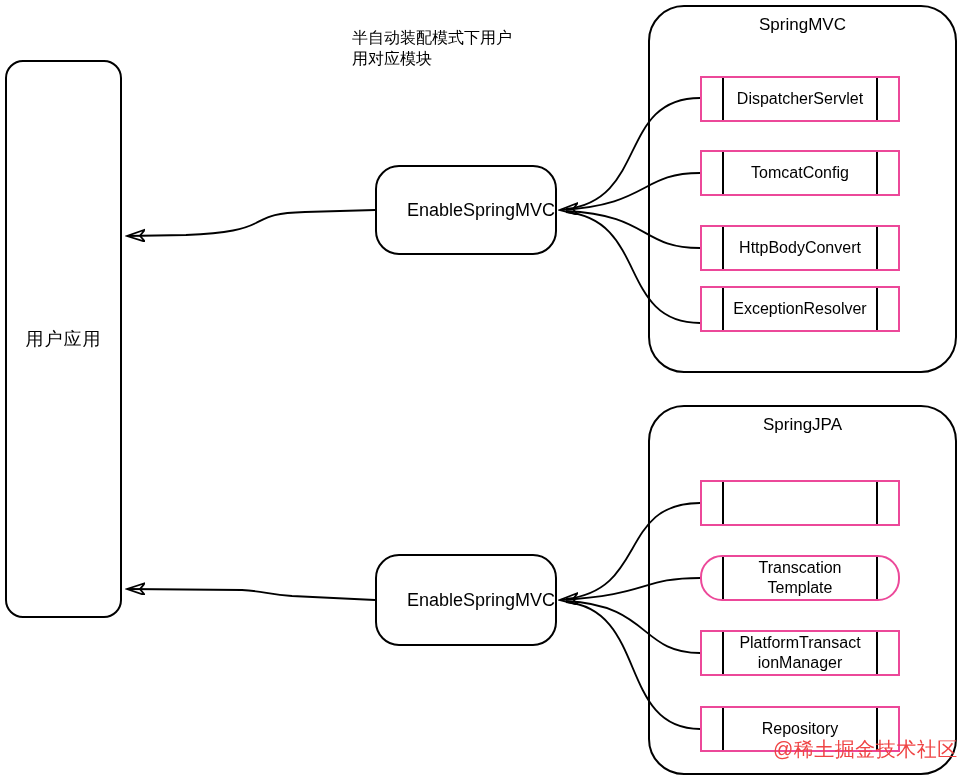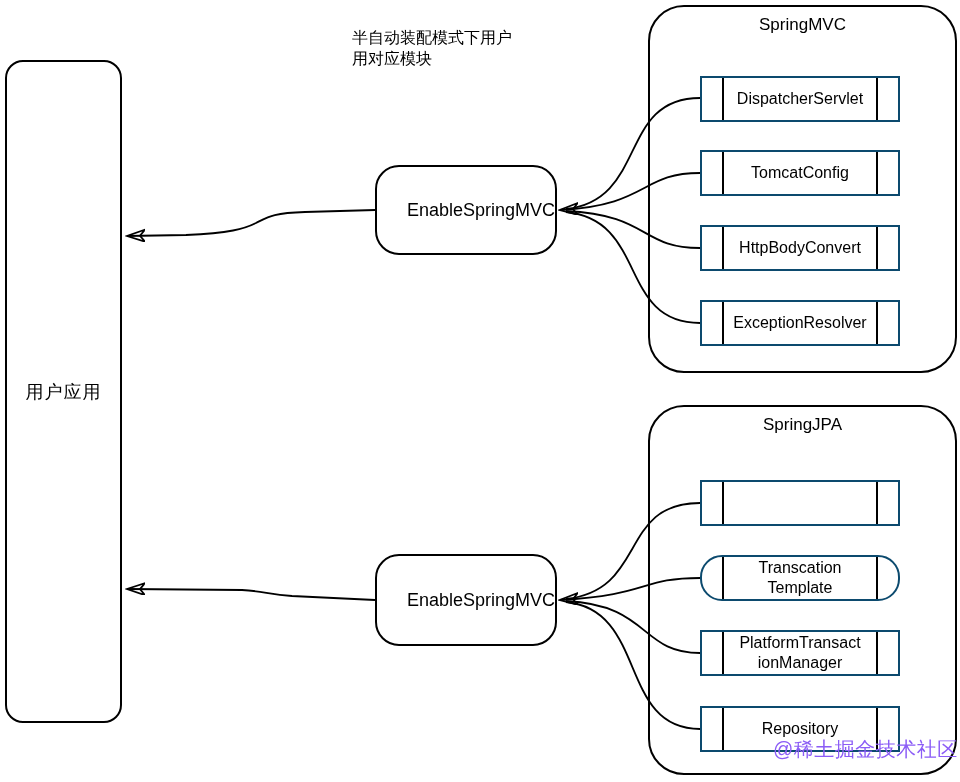--- a/index.html
+++ b/index.html
@@ -6,21 +6,21 @@
   body{
     width:960px;height:782px;position:relative;overflow:hidden;
     background:#ffffff;
     font-family:"Liberation Sans","DejaVu Sans",sans-serif;
     color:#000;
   }
   .abs{position:absolute;box-sizing:border-box;}
 
   
   .user-app{
-    left:5px;top:60px;width:117px;height:663px;
+    left:5px;top:60px;width:117px;height:558px;
     border:2px solid #000;border-radius:18px;background:#fff;
     display:flex;align-items:center;justify-content:center;
     font-size:18px;letter-spacing:1px;
   }
 
   
   .note{
     left:352px;top:27px;width:210px;
     text-align:left;font-size:16px;line-height:21px;
   }
@@ -44,45 +44,45 @@
   .container-mvc{top:5px;height:368px;}
   .container-jpa{top:405px;height:370px;}
   .container-title{
     position:absolute;top:8px;left:0;width:100%;
     text-align:center;font-size:17px;
   }
 
   
   .component{
     left:700px;width:200px;height:46px;
-    border:2px solid #0c4a6e;background:#fff;
+    border:2px solid #ec4899;background:#fff;
   }
   .cdiv{
     position:absolute;top:0;height:100%;width:0;
     border-left:2px solid #000;
   }
   .cdiv.l{left:20px;}
   .cdiv.r{right:20px;}
   .clabel{
     position:absolute;left:22px;right:22px;top:0;height:100%;
     display:flex;flex-direction:column;align-items:center;justify-content:center;
     font-size:16px;line-height:20px;text-align:center;
   }
   .clabel span:empty{display:none;}
 
-  .c-mvc-0{top:76px;}  .c-mvc-1{top:150px;} .c-mvc-2{top:225px;} .c-mvc-3{top:300px;}
+  .c-mvc-0{top:76px;}  .c-mvc-1{top:150px;} .c-mvc-2{top:225px;} .c-mvc-3{top:286px;}
   .c-jpa-0{top:480px;} .c-jpa-1{top:555px;border-radius:22px;} .c-jpa-2{top:630px;text-decoration:underline;} .c-jpa-3{top:706px;}
 
   
   .edges{left:0;top:0;width:960px;height:782px;pointer-events:none;}
   .edges path{fill:none;stroke:#000;stroke-width:1.8;}
 
   
   .watermark{
-    left:773px;top:736px;font-size:20px;color:#8b5cf6;
+    left:773px;top:736px;font-size:20px;color:#ef4444;
     white-space:nowrap;letter-spacing:0.5px;
   }
 </style>
 </head>
 <body>
 
 <div class="abs note">
   <div>半自动装配模式下用户</div>
   <div>用对应模块</div>
 </div>

